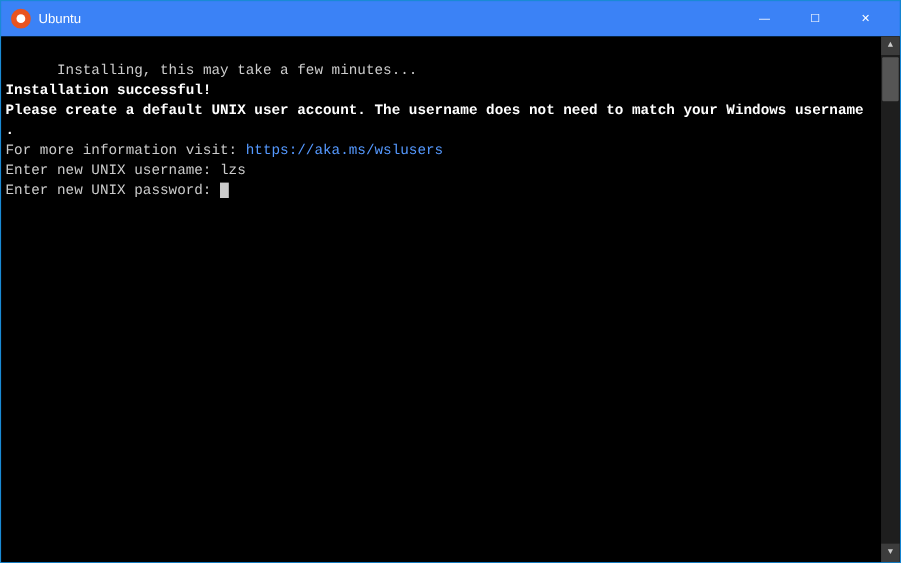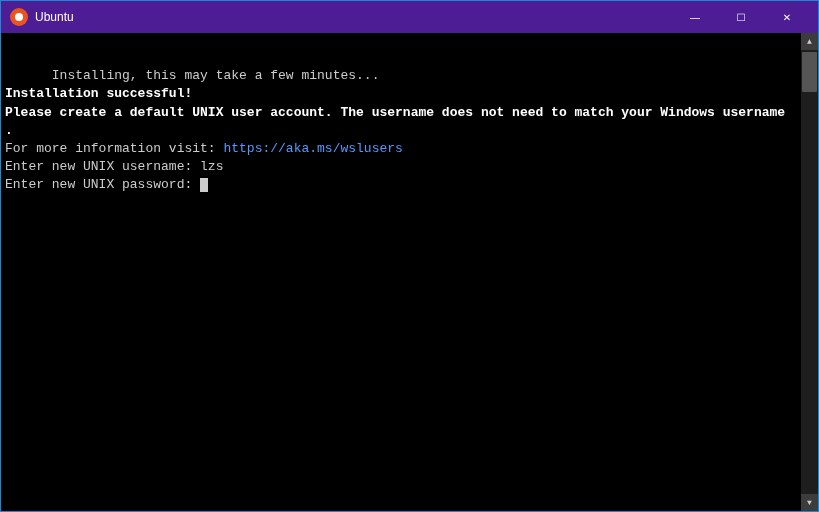--- a/index.html
+++ b/index.html
@@ -19,21 +19,21 @@
     .window {
       width: 819px;
       height: 512px;
       display: flex;
       flex-direction: column;
       border: 1px solid #1a8ad4;
     }
 
     .titlebar {
       height: 32px;
-      background: #4c1d95;
+      background: #3b82f6;
       display: flex;
       align-items: center;
       padding: 0 8px;
       flex-shrink: 0;
       user-select: none;
     }
 
     .titlebar-icon {
       width: 20px;
       height: 20px;
@@ -93,21 +93,21 @@
     .terminal-container {
       flex: 1;
       display: flex;
       background: #000000;
       overflow: hidden;
       position: relative;
     }
 
     .terminal-content {
       flex: 1;
-      padding: 16px 4px;
+      padding: 4px 4px;
       overflow: hidden;
       color: #cccccc;
       font-size: 13px;
       line-height: 1.4;
       white-space: pre;
     }
 
     .line-normal {
       color: #cccccc;
     }

